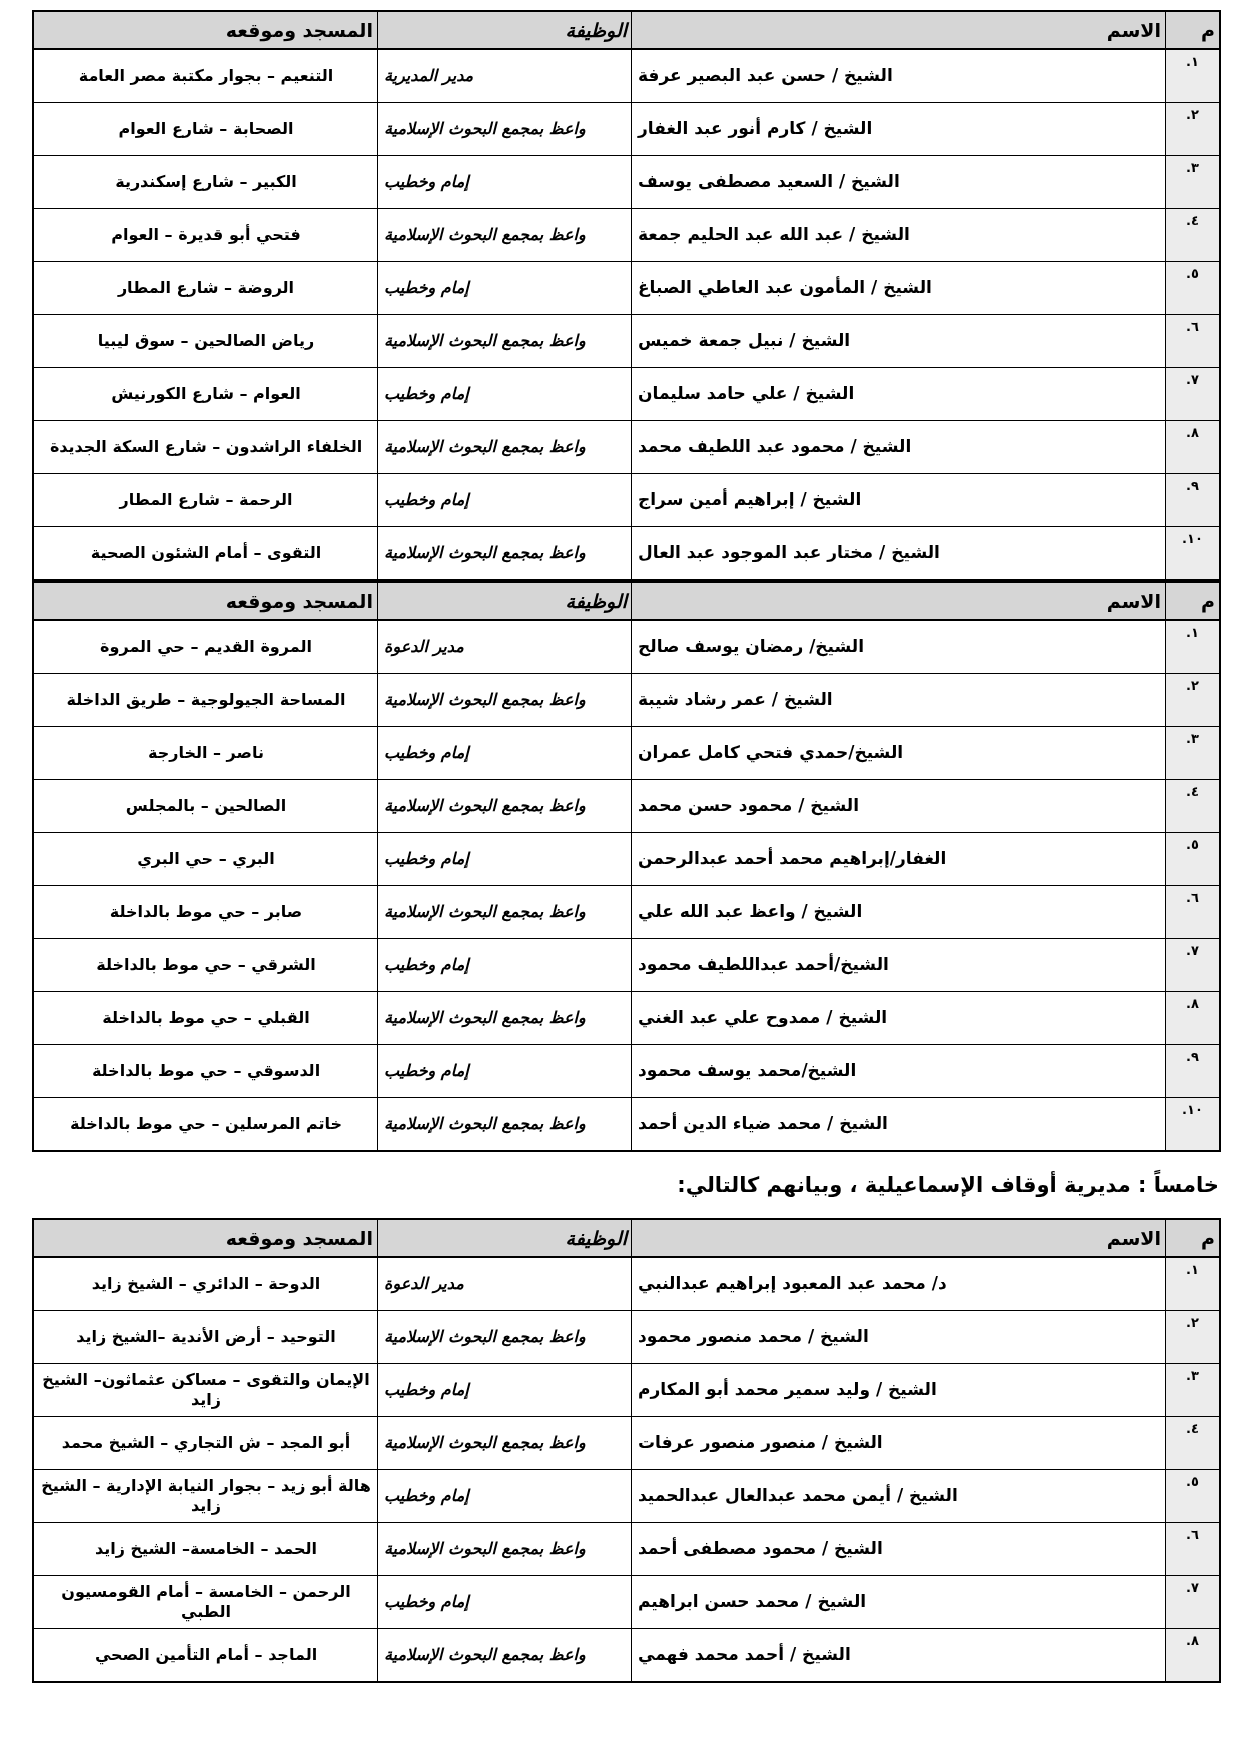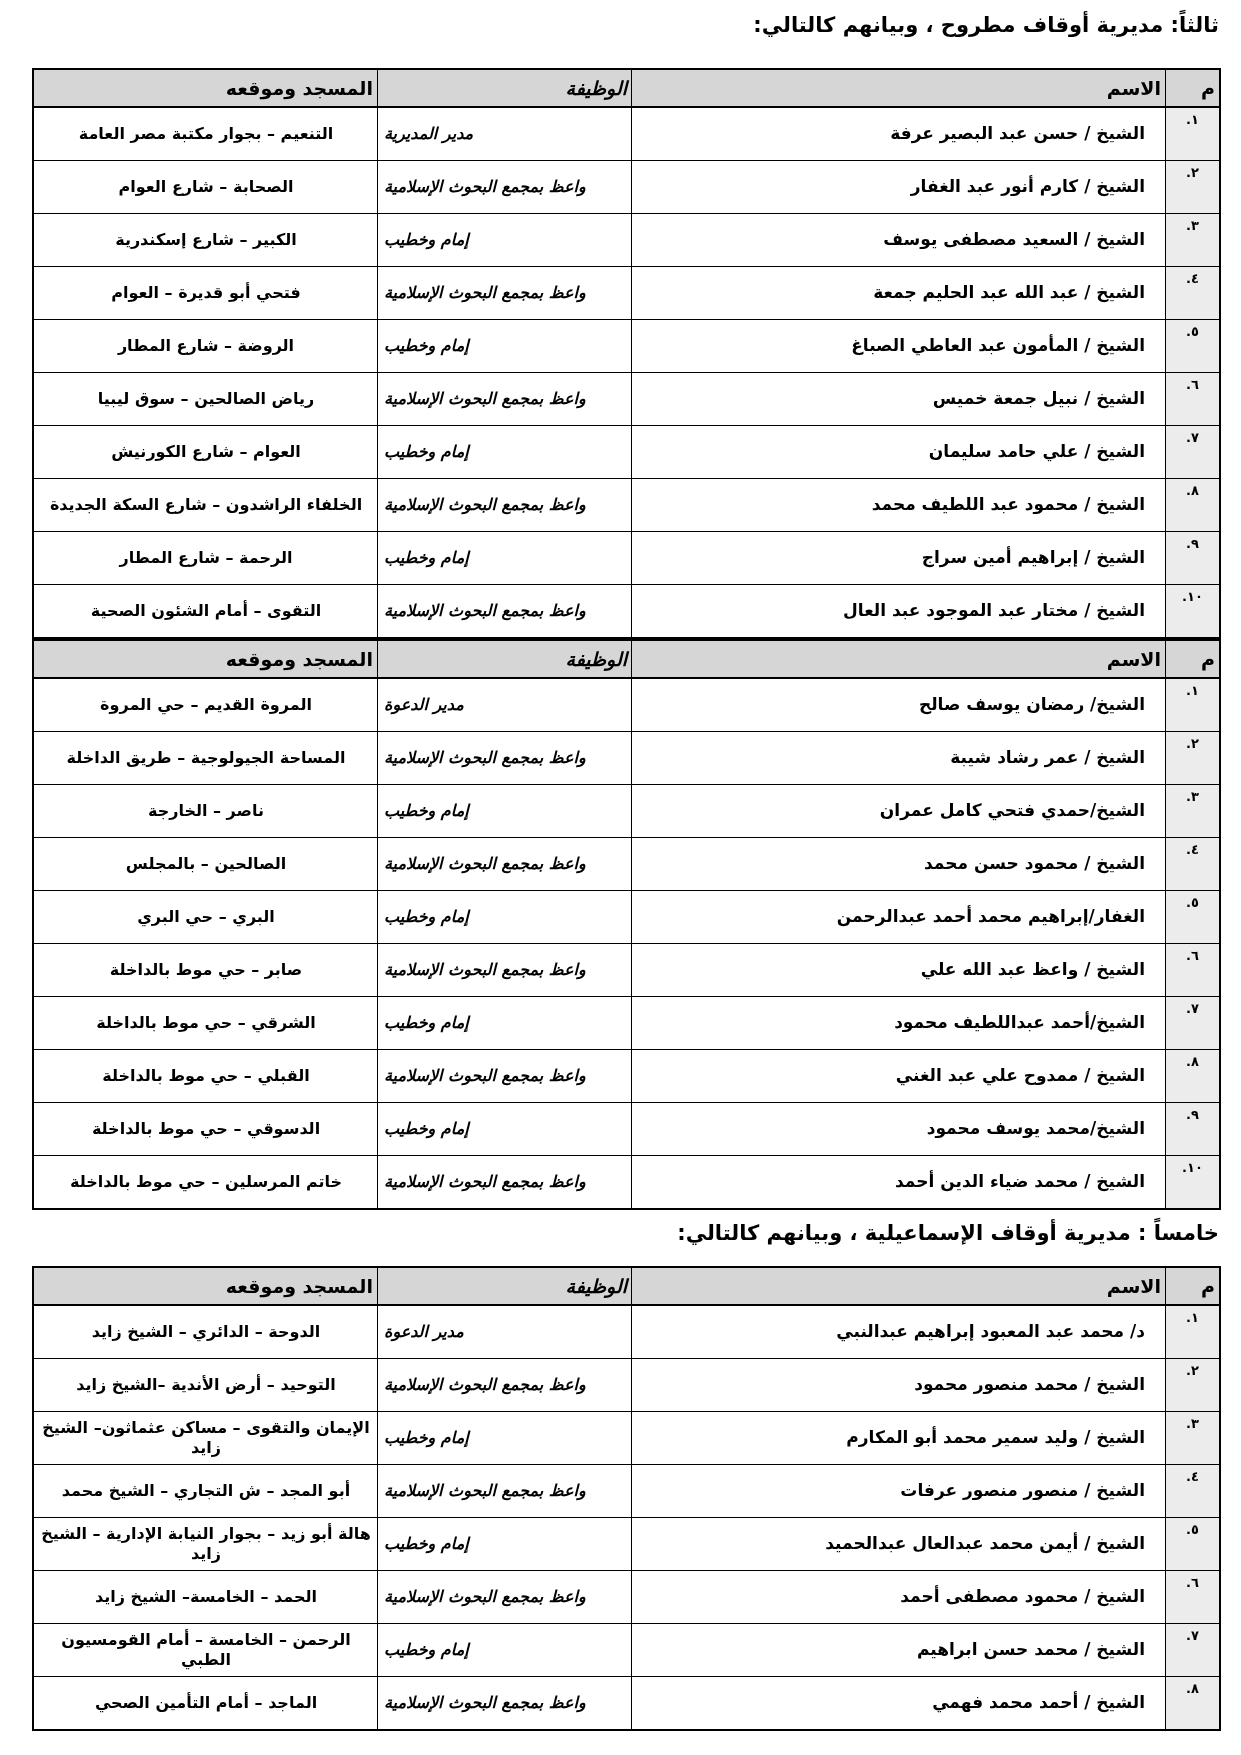--- a/index.html
+++ b/index.html
@@ -8,52 +8,51 @@
     font-family:"DejaVu Sans", sans-serif;
     font-weight:bold;color:#000;direction:rtl;overflow:hidden;
   }
   .page{position:relative;padding-top:10px;}
   .sec-title{
     font-size:21px;font-weight:bold;text-align:right;
     margin:0 22px 0 0;line-height:30px;white-space:nowrap;
   }
   .sec-title.first{margin-bottom:28px;}
   .sec-title.mid{margin-top:16px;margin-bottom:20px;}
-  .sec-title.last{margin-top:8px;margin-bottom:18px;}
+  .sec-title.last{margin-top:18px;margin-bottom:18px;}
   table.dir-table{
     width:1150px;margin:0 20px 0 71px;
     border-collapse:collapse;table-layout:fixed;
     border:2.5px solid #000;
   }
   .dir-table th{
     background:#d6d6d6;border:1.5px solid #000;border-bottom:2px solid #000;
     height:36px;font-size:19px;text-align:right;padding:0 4px;
   }
   .dir-table td{
     border:1.5px solid #000;height:46px;vertical-align:middle;
     font-size:16px;padding:2px 6px;line-height:1.25;
   }
   .c-num{width:45px;}
   td.c-num{
     background:#ececec;font-size:13px;text-align:center;
     vertical-align:top;padding-top:4px;
   }
   .c-name{width:525px;}
-  td.c-name{text-align:right;padding-right:20px;font-size:17px;}
+  td.c-name{text-align:left;padding-right:30px;font-size:17px;}
   .c-job{width:245px;font-style:italic;}
   td.c-job{text-align:left;}
   .c-mosque{width:335px;}
   td.c-mosque{text-align:center;padding-left:7px;}
 </style>
 </head>
 <body>
 
 <div class="page">
 
-  <h2 class="sec-title first">ثالثاً: مديرية أوقاف مطروح ،  وبيانهم كالتالي:</h2>
   <table class="dir-table">
     <thead>
       <tr>
         <th class="c-num">م</th>
         <th class="c-name">الاسم</th>
         <th class="c-job">الوظيفة</th>
         <th class="c-mosque">المسجد وموقعه</th>
       </tr>
     </thead>
     <tbody>

